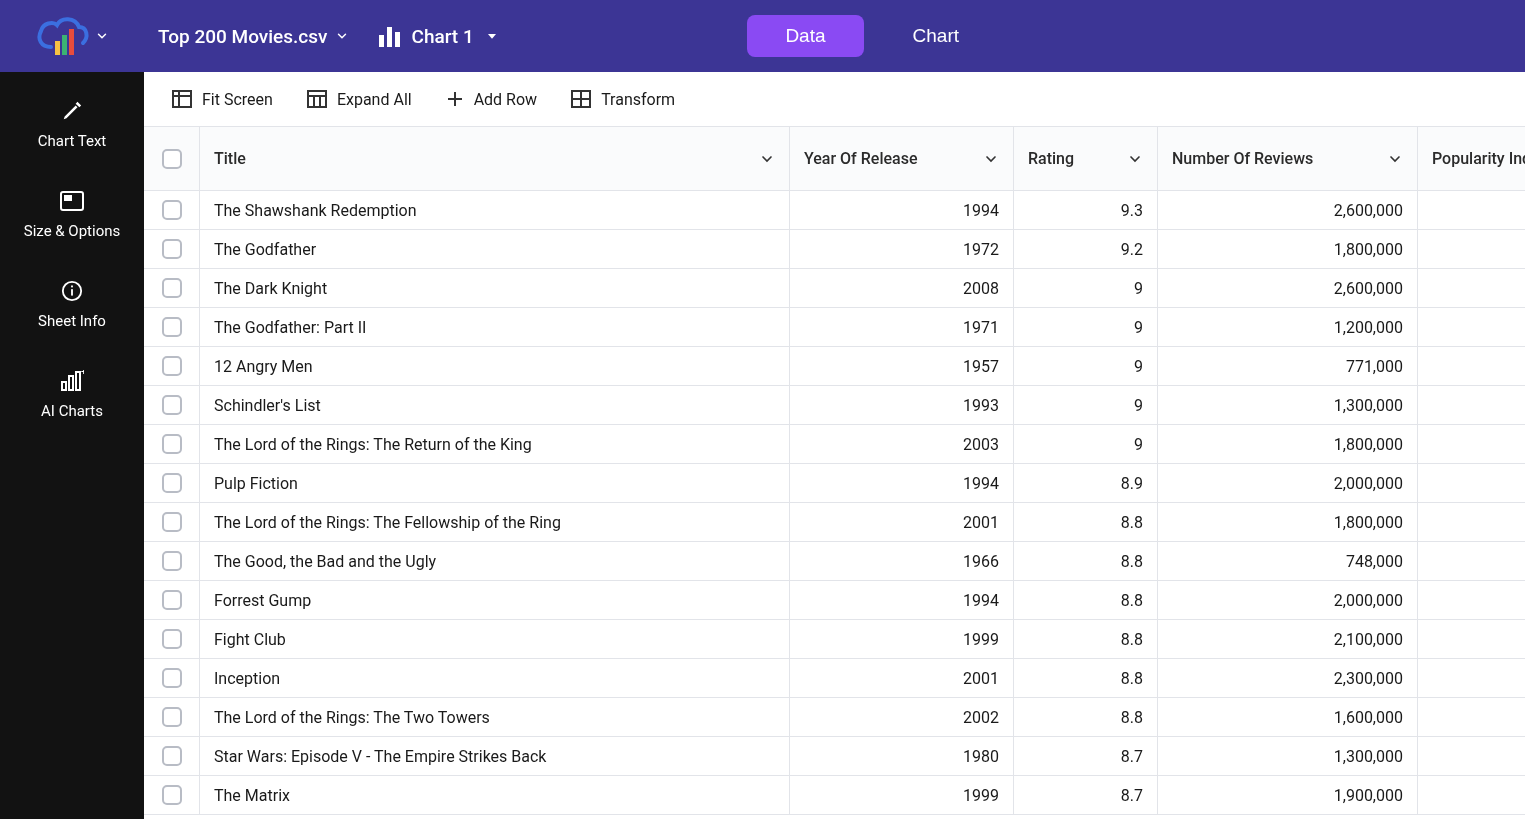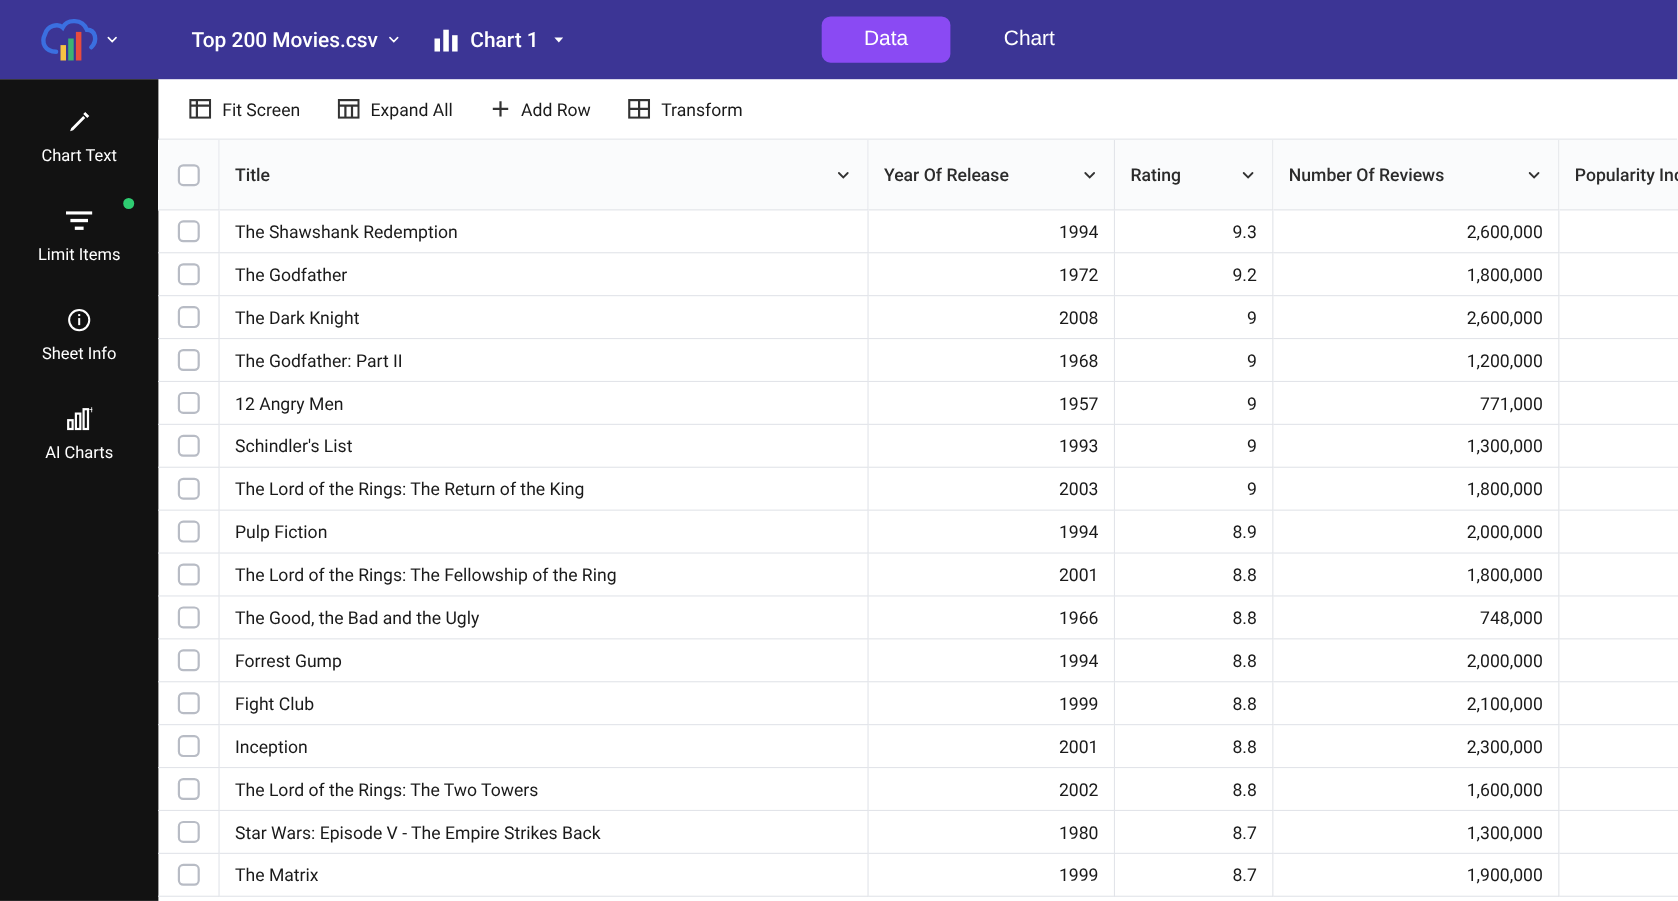--- a/index.html
+++ b/index.html
@@ -11,21 +11,21 @@
     --muted:#5a5a5a;
     --row-h:39px;
   }
   *{box-sizing:border-box;}
   html,body{margin:0;padding:0;height:100%;font-family:-apple-system,BlinkMacSystemFont,"Segoe UI",Roboto,Arial,sans-serif;color:var(--text);}
   body{display:flex;flex-direction:column;width:1525px;height:819px;overflow:hidden;background:#fff;}
 
   
   .topbar{height:72px;background:var(--purple);display:flex;align-items:center;padding:0 0 0 0;color:#fff;}
   .logo-cell{width:144px;display:flex;align-items:center;justify-content:center;height:100%;}
-  .file-pill{display:flex;align-items:center;gap:8px;font-size:19px;font-weight:500;margin-left:30px;cursor:pointer;}
+  .file-pill{display:flex;align-items:center;gap:8px;font-size:19px;font-weight:500;margin-left:14px;cursor:pointer;}
   .chart-pill{display:flex;align-items:center;gap:10px;font-size:19px;font-weight:500;margin-left:28px;cursor:pointer;}
   .topbar-right{margin-left:auto;display:flex;align-items:center;gap:24px;padding-right:560px;}
   .btn-data{background:var(--purple-light);color:#fff;border:none;border-radius:8px;padding:10px 38px;font-size:19px;font-weight:500;cursor:pointer;}
   .btn-chart{background:transparent;color:#fff;border:none;font-size:19px;font-weight:500;cursor:pointer;margin-left:19px;}
   .chev{width:14px;height:14px;display:inline-block;}
 
   
   .main{flex:1;display:flex;min-height:0;}
   .sidebar{width:144px;background:var(--black);display:flex;flex-direction:column;align-items:center;padding-top:14px;gap:8px;}
   .side-item{width:100%;color:#fff;display:flex;flex-direction:column;align-items:center;justify-content:center;padding:12px 0 18px;font-size:15px;cursor:pointer;position:relative;gap:8px;}
@@ -101,29 +101,27 @@
   <div class="sidebar">
     <div class="side-item">
       <span class="ico">
         <svg width="22" height="22" viewBox="0 0 24 24">
             <path d="M3 21l3-1 12-12-2-2L4 18l-1 3zM16 4l2-2 4 4-2 2-4-4z" fill="#fff"></path>
           </svg>
       </span>
       <span>Chart Text</span>
     </div>
     <div class="side-item">
-      <span class="dot"></span>
       <span class="ico">
-        <svg width="24" height="18" viewBox="0 0 24 18">
-            <rect x="0" y="0" width="24" height="3" fill="#fff"></rect>
-            <rect x="4" y="7" width="16" height="3" fill="#fff"></rect>
-            <rect x="8" y="14" width="8" height="3" fill="#fff"></rect>
+        <svg width="24" height="20" viewBox="0 0 24 20">
+            <rect x="1" y="1" width="22" height="18" rx="2" fill="none" stroke="#fff" stroke-width="2"></rect>
+            <rect x="4" y="4" width="8" height="6" fill="#fff"></rect>
           </svg>
       </span>
-      <span>Limit Items</span>
+      <span>Size &amp; Options</span>
     </div>
     <div class="side-item">
       <span class="ico">
         <svg width="22" height="22" viewBox="0 0 24 24">
             <circle cx="12" cy="12" r="10" fill="none" stroke="#fff" stroke-width="2"></circle>
             <rect x="11" y="10" width="2" height="7" fill="#fff"></rect>
             <rect x="11" y="6" width="2" height="2" fill="#fff"></rect>
           </svg>
       </span>
       <span>Sheet Info</span>
@@ -251,21 +249,21 @@
               <td class="chk-col"><span class="chk"></span></td>
               <td>The Dark Knight</td>
               <td class="num">2008</td>
               <td class="num">9</td>
               <td class="num">2,600,000</td>
               <td class="num">91</td>
             </tr>
             <tr>
               <td class="chk-col"><span class="chk"></span></td>
               <td>The Godfather: Part II</td>
-              <td class="num">1968</td>
+              <td class="num">1971</td>
               <td class="num">9</td>
               <td class="num">1,200,000</td>
               <td class="num">102</td>
             </tr>
             <tr>
               <td class="chk-col"><span class="chk"></span></td>
               <td>12 Angry Men</td>
               <td class="num">1957</td>
               <td class="num">9</td>
               <td class="num">771,000</td>

